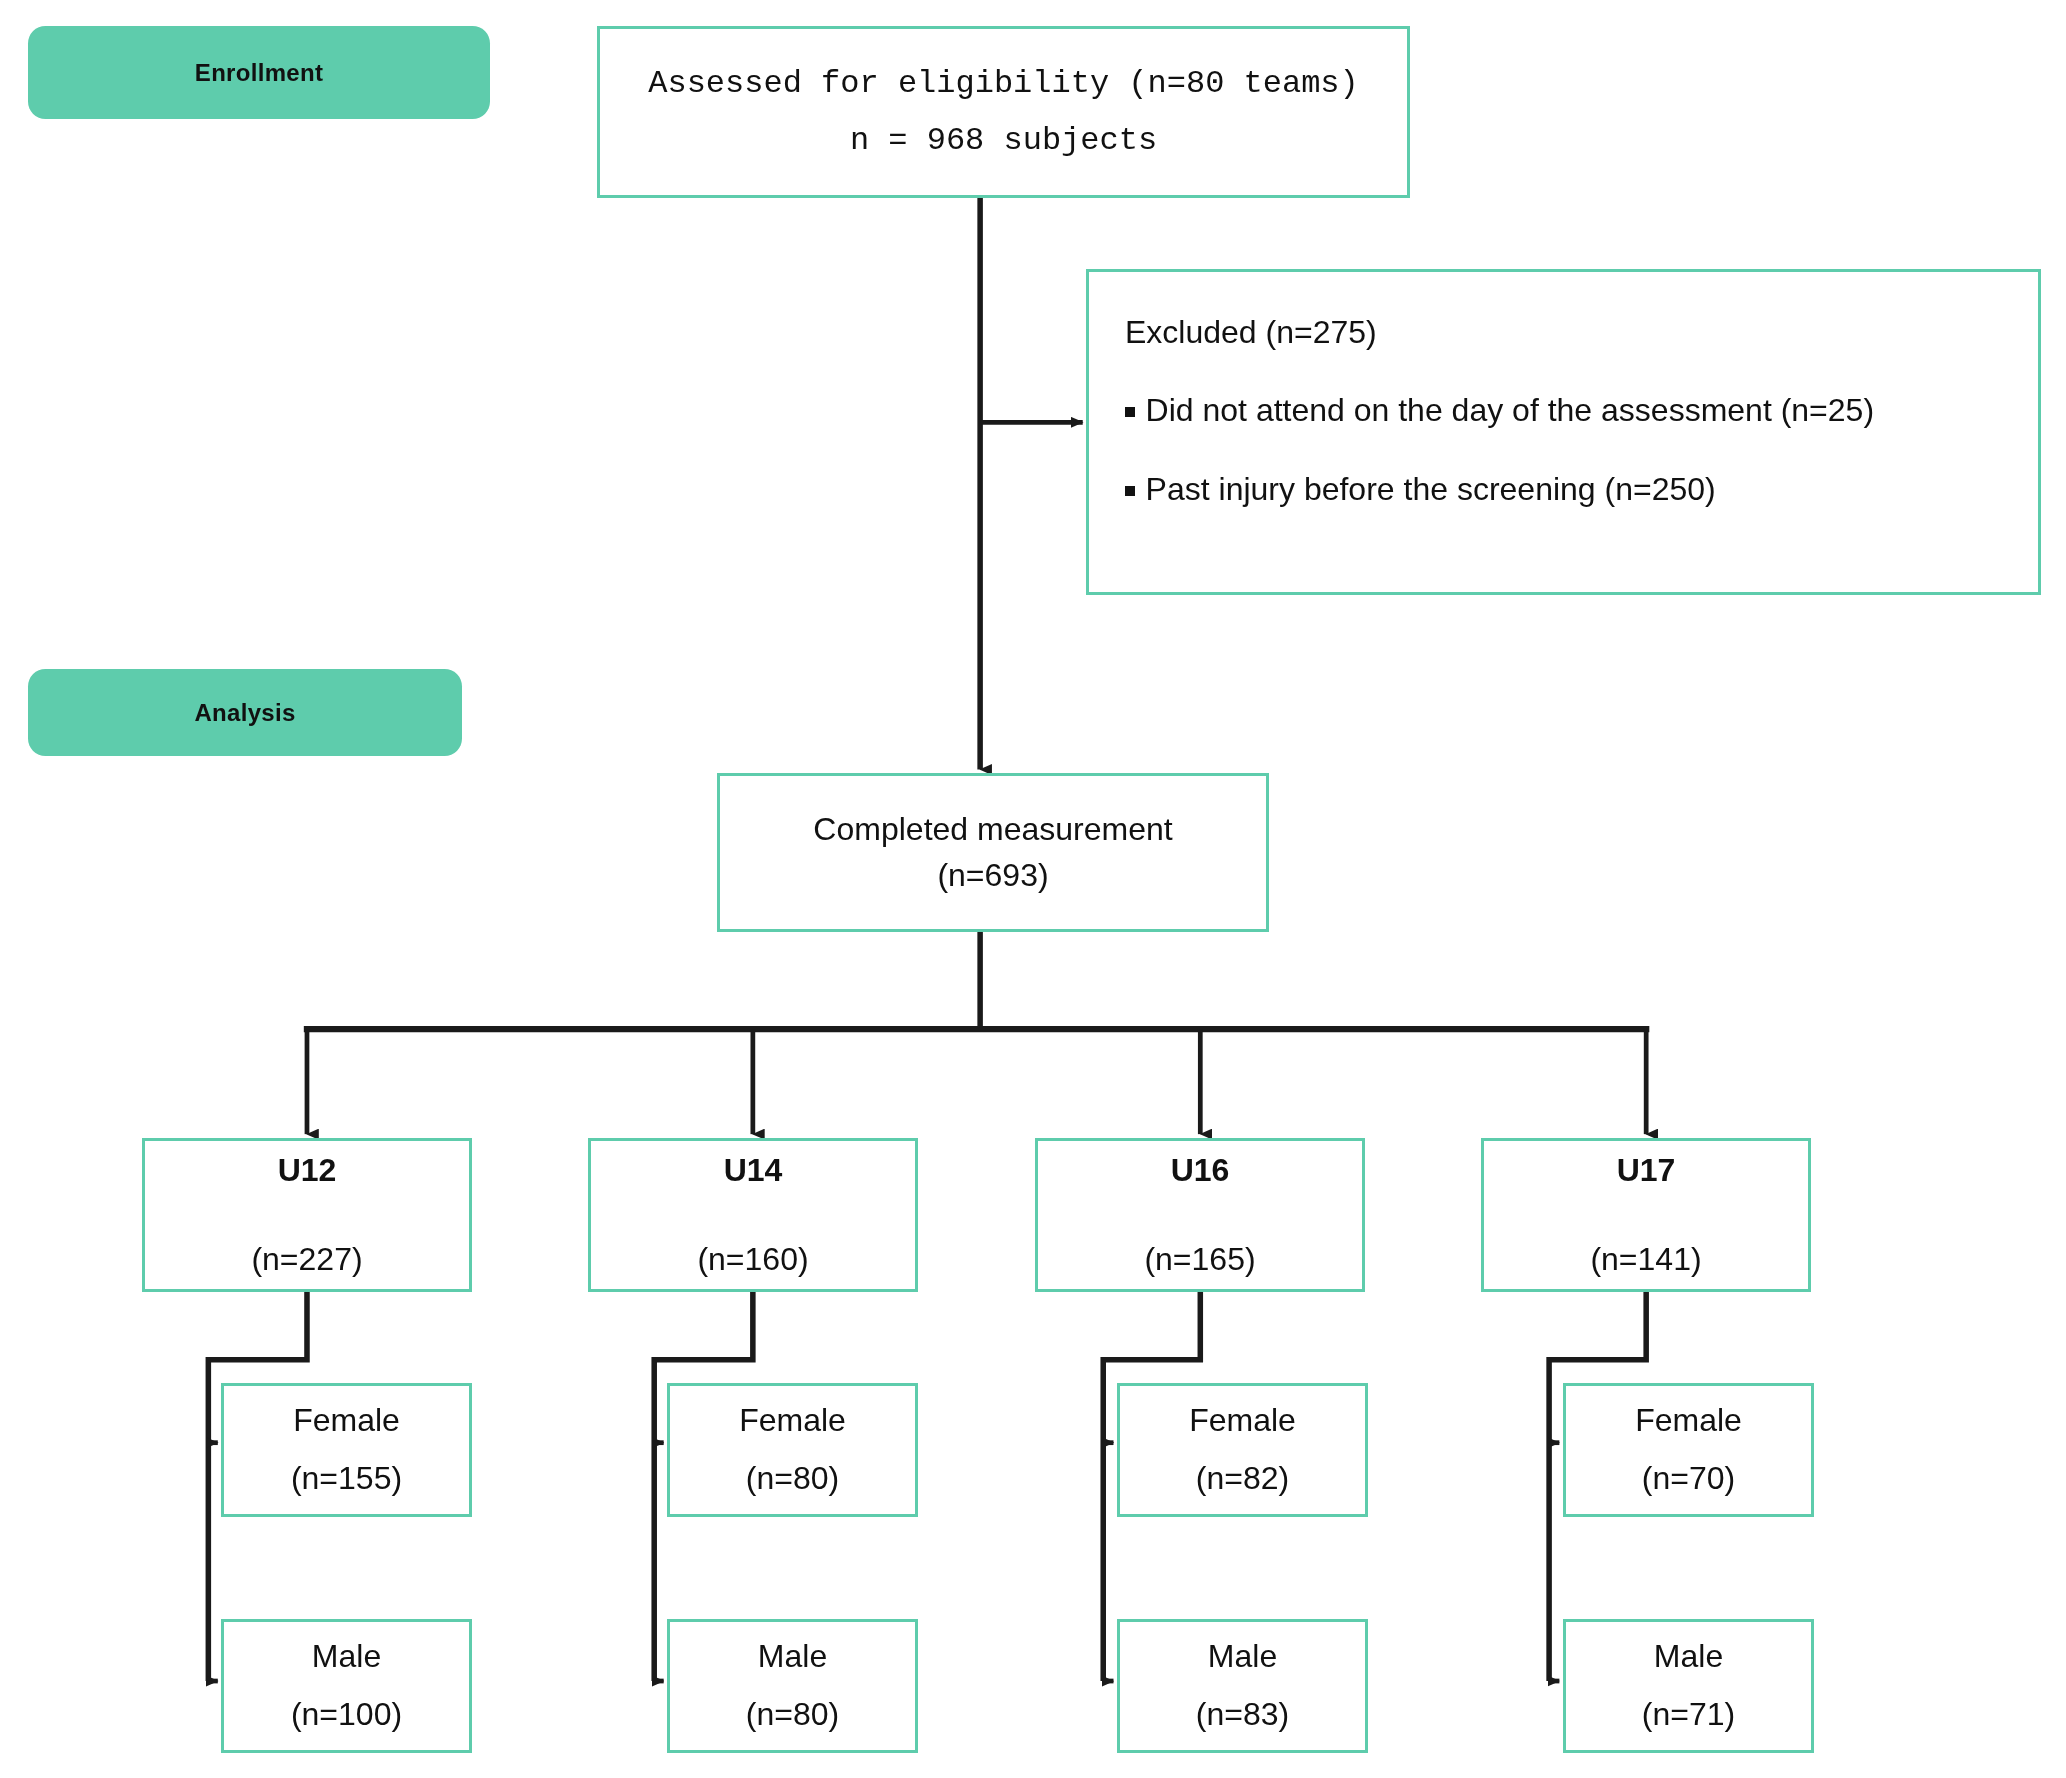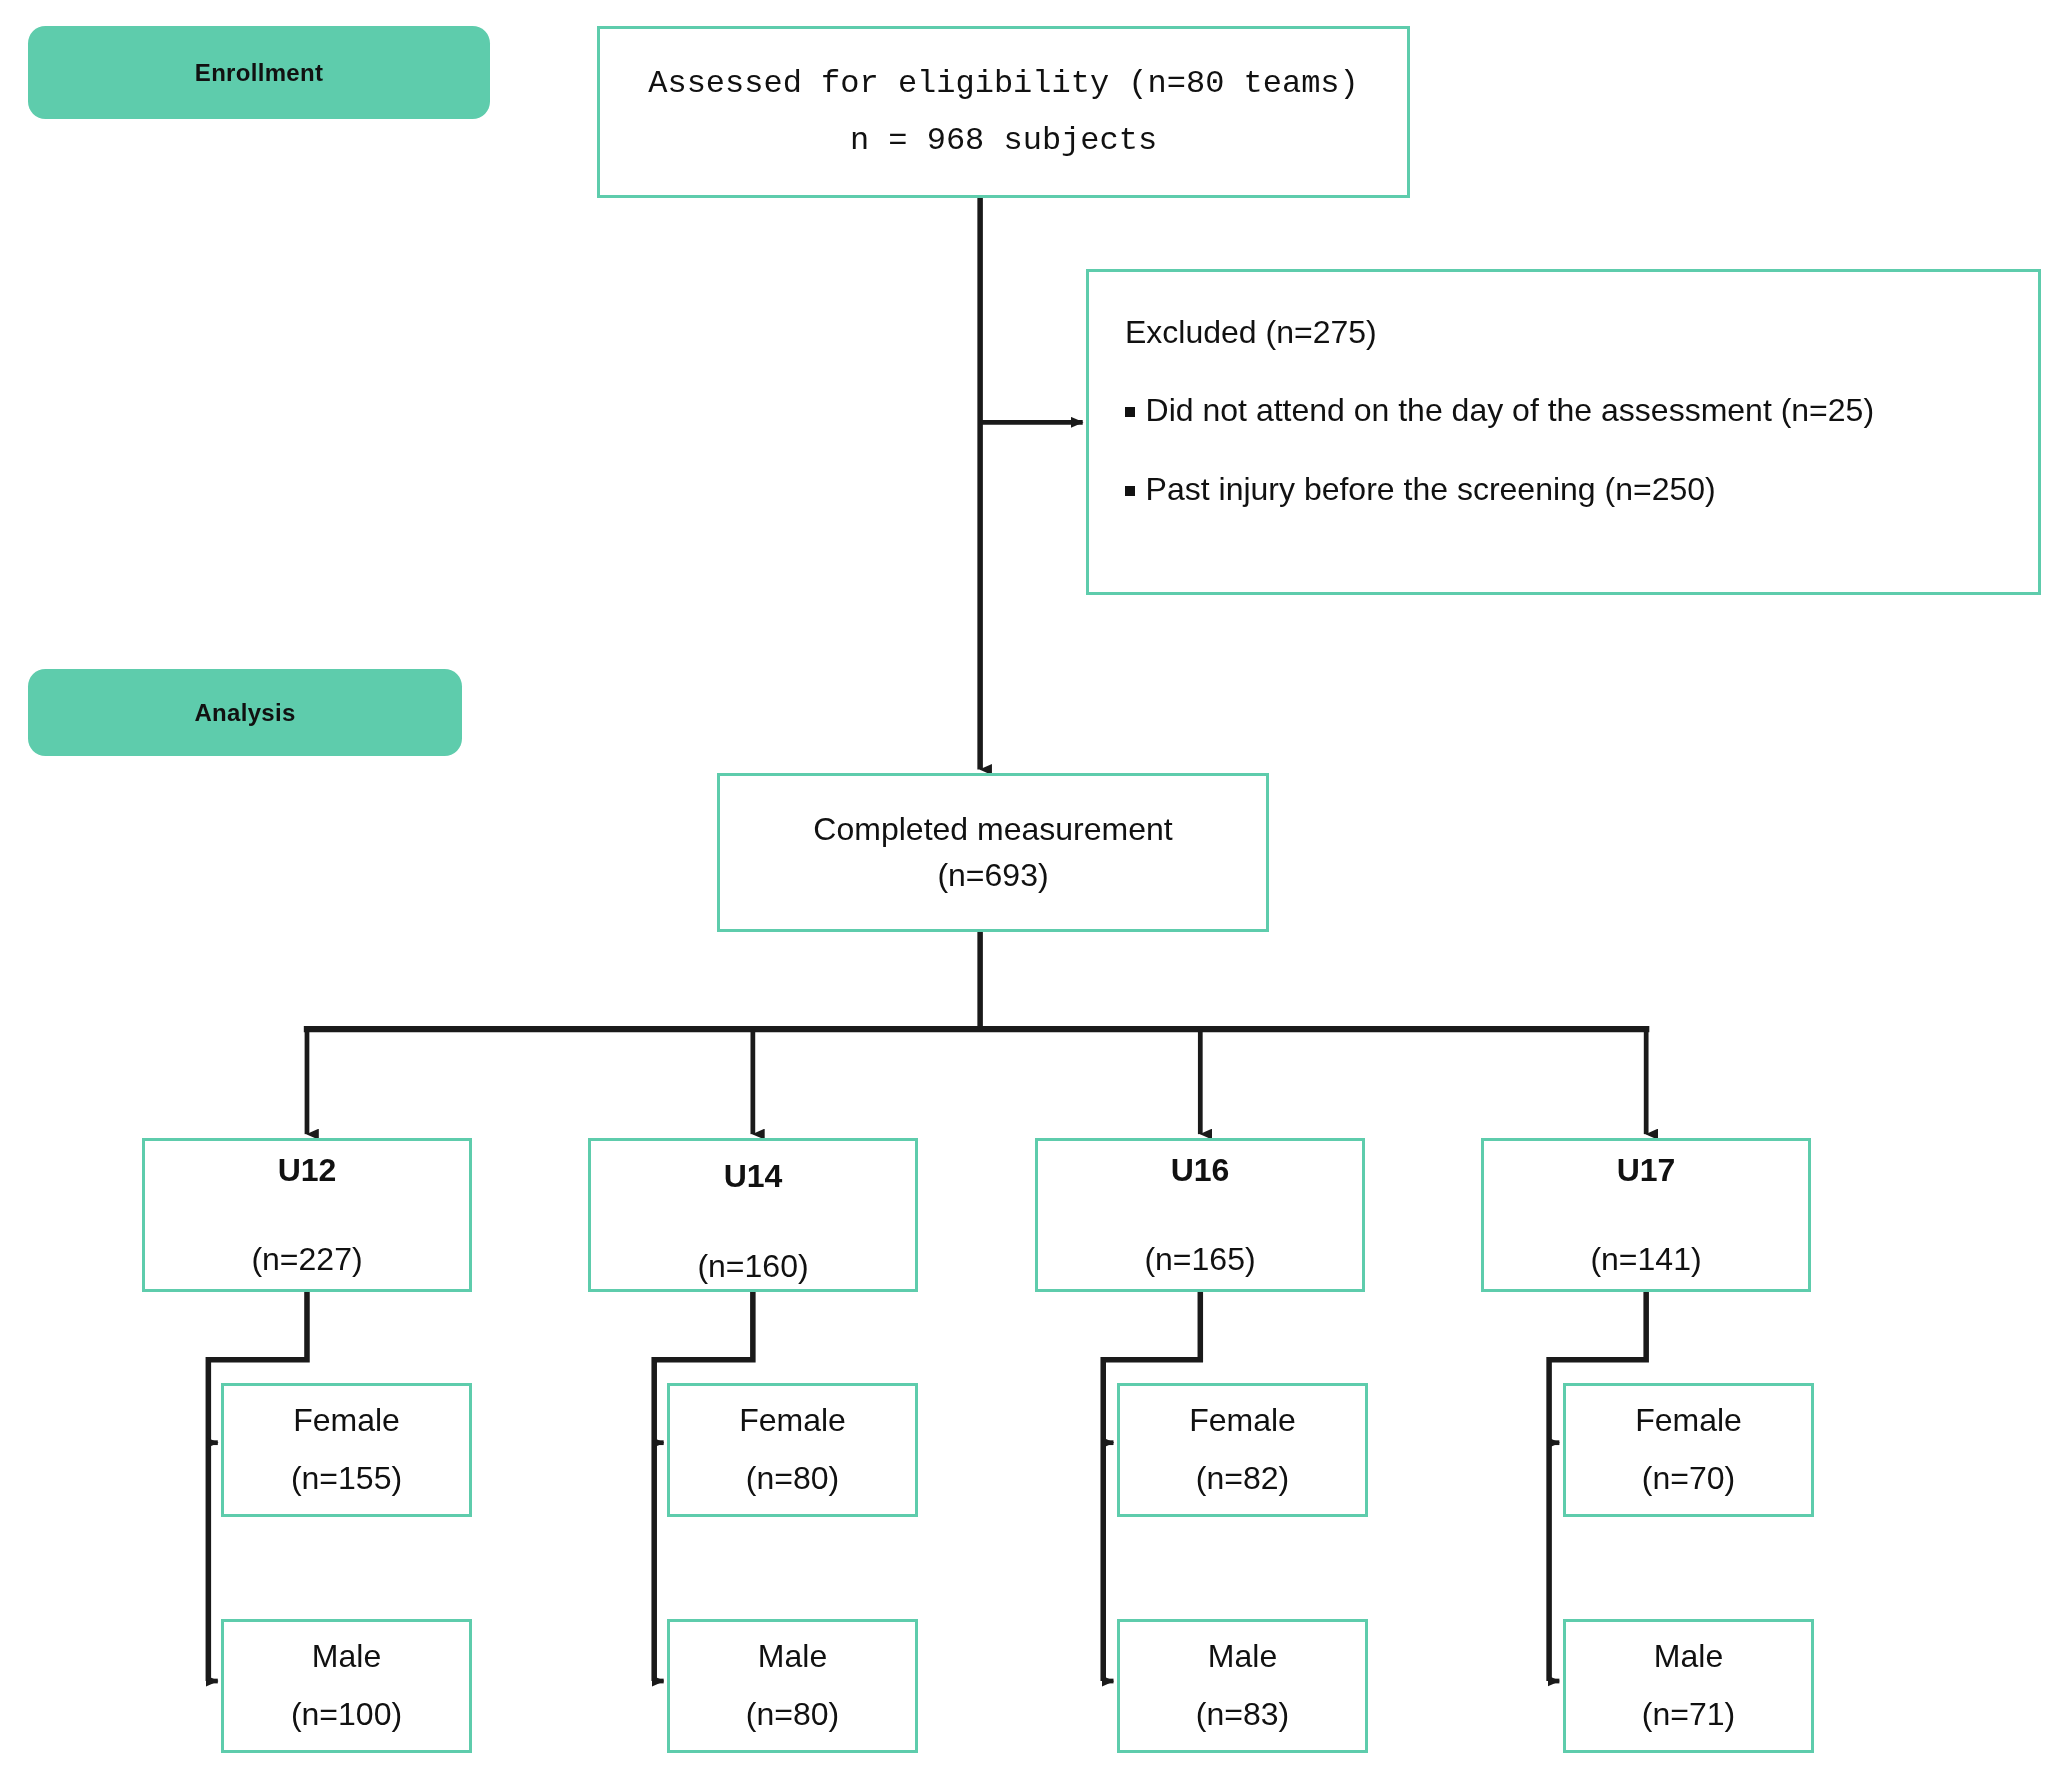--- a/index.html
+++ b/index.html
@@ -181,21 +181,21 @@
 
   <div class="box" id="box-completed" style="left:717px; top:773px; width:552px; height:159px;">
     <span class="line">Completed measurement</span>
     <span class="line">(n=693)</span>
   </div>
 
   <div class="box agebox" style="left:142px; top:1138px; width:330px; height:154px;">
     <span class="line grp-label">U12</span>
     <span class="line">(n=227)</span>
   </div>
-  <div class="box agebox" style="left:588px; top:1138px; width:330px; height:154px;justify-content:flex-end;">
+  <div class="box agebox" style="left:588px; top:1138px; width:330px; height:154px;">
     <span class="line grp-label">U14</span>
     <span class="line">(n=160)</span>
   </div>
   <div class="box agebox" style="left:1035px; top:1138px; width:330px; height:154px;">
     <span class="line grp-label">U16</span>
     <span class="line">(n=165)</span>
   </div>
   <div class="box agebox" style="left:1481px; top:1138px; width:330px; height:154px;">
     <span class="line grp-label">U17</span>
     <span class="line">(n=141)</span>

